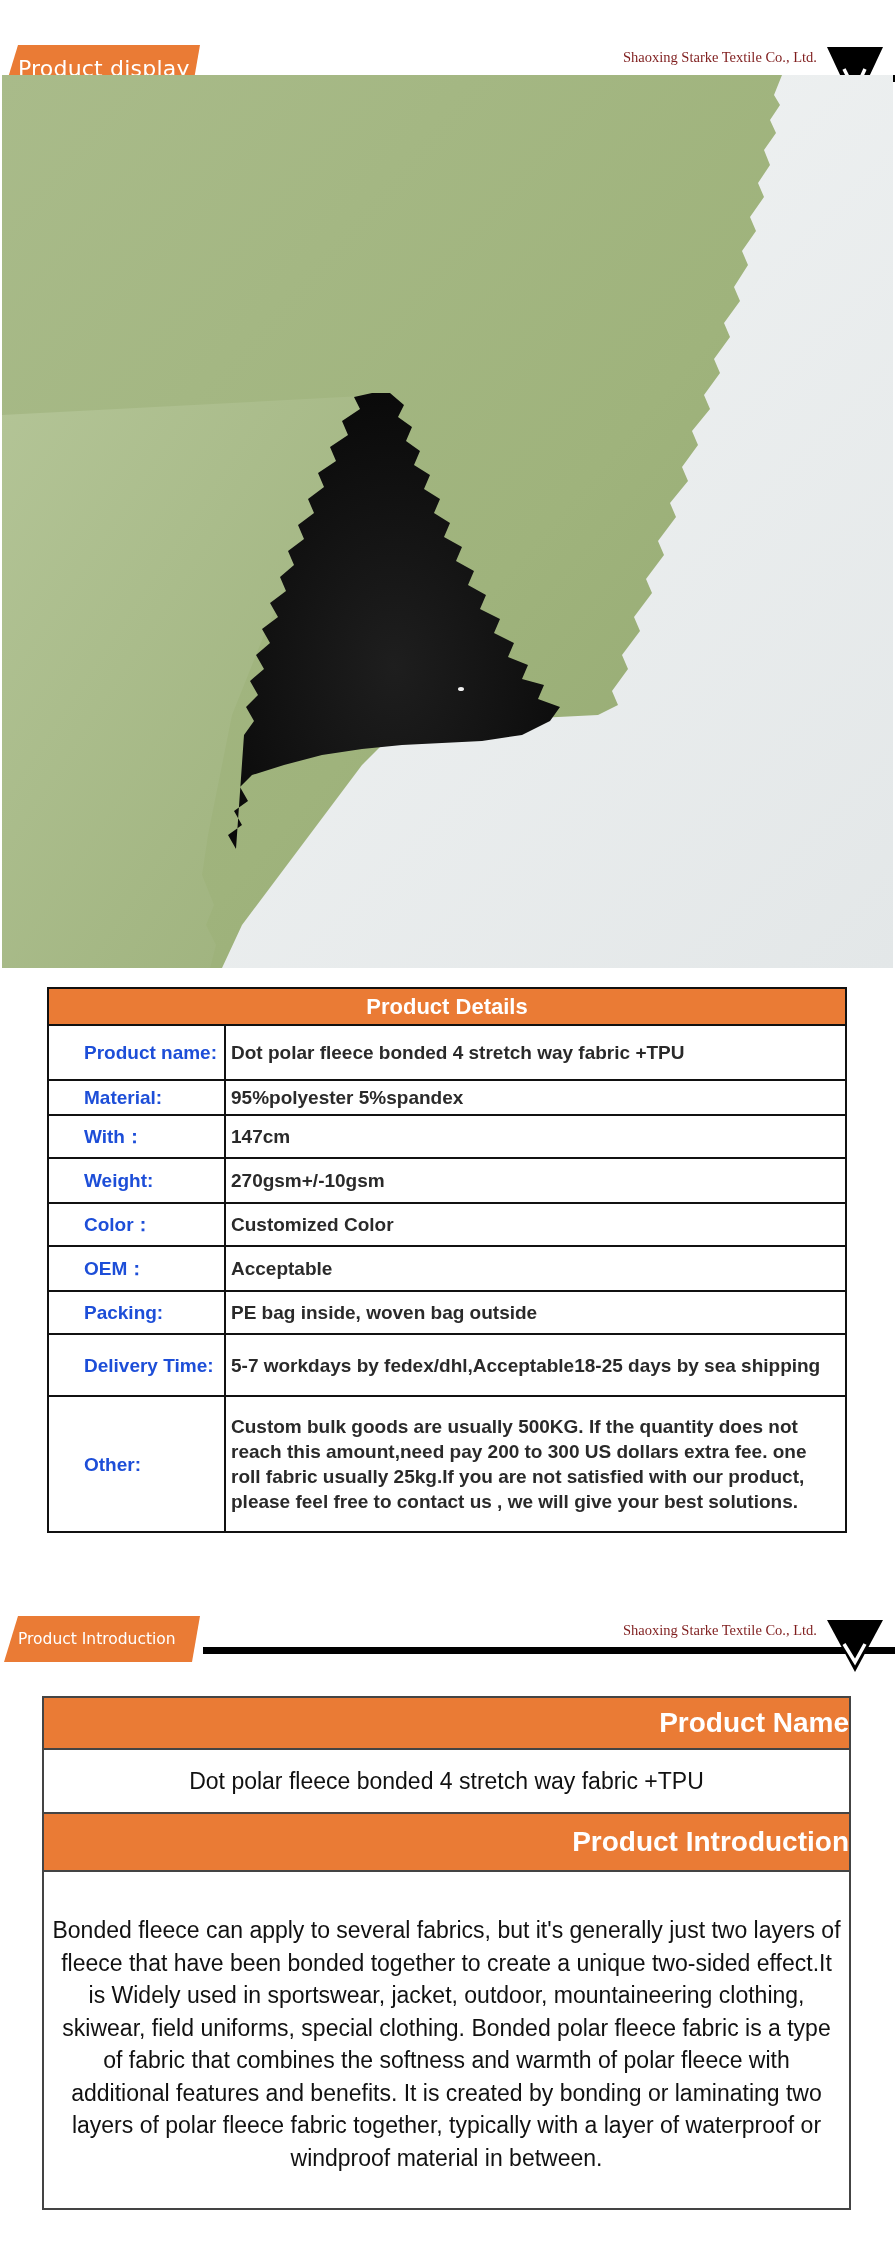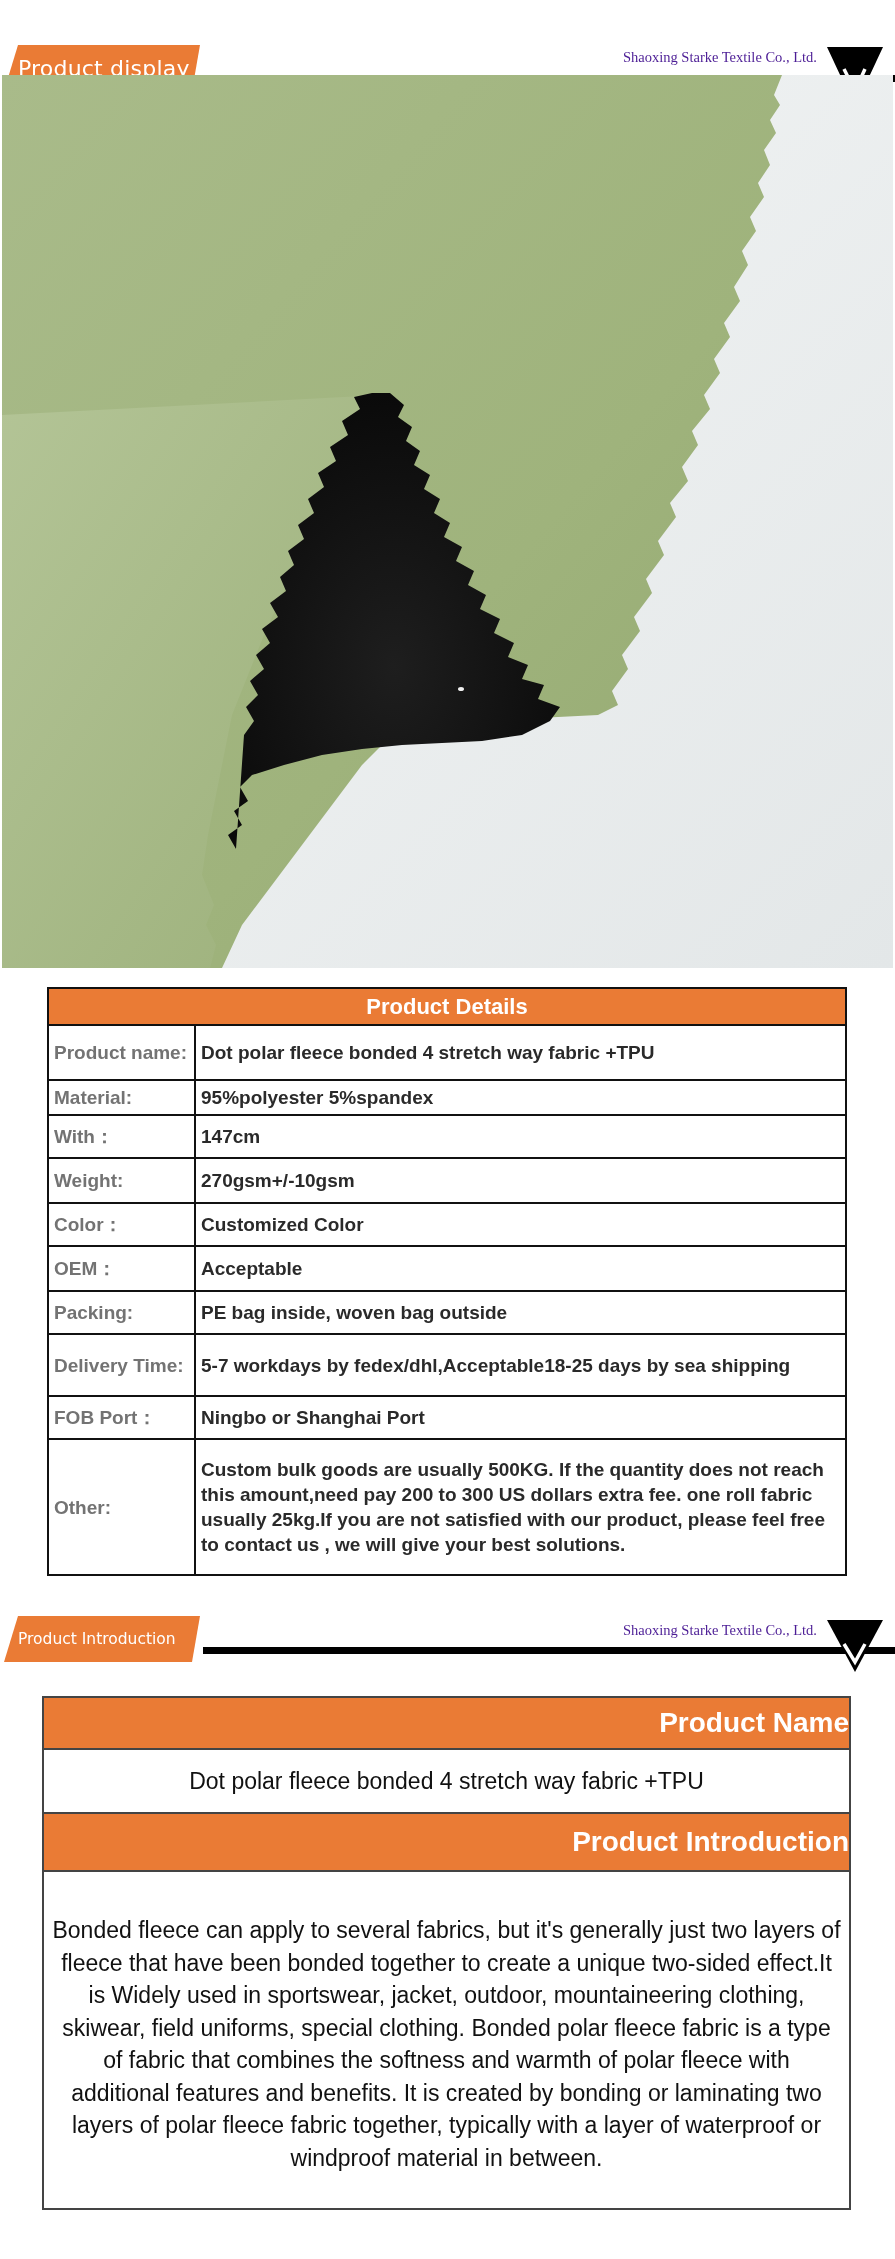--- a/index.html
+++ b/index.html
@@ -13,43 +13,43 @@
       background: #ea7b35;
       clip-path: polygon(14px 0, 100% 0, calc(100% - 8px) 100%, 0 100%);
       color: #fff; font-family: "DejaVu Sans", sans-serif;
       display: flex; align-items: center; padding-left: 14px;
     }
     .sec-tag.big { width: 196px; font-size: 22px; letter-spacing: 0.2px; }
     .sec-tag.small { top: 14px; height: 46px; width: 196px; font-size: 15.5px; }
     .sec-rule { position: absolute; left: 203px; right: 0; height: 7px; background: #000; }
     .sec-company {
       position: absolute; right: 78px; font-family: "Liberation Serif", serif;
-      font-size: 14.5px; color: #4c1d95;
+      font-size: 14.5px; color: #7f1d1d;
     }
     .sec-tri { position: absolute; right: 12px; width: 56px; height: 60px; }
 
     
     .photo { position: absolute; left: 2px; top: 75px; width: 891px; height: 893px; }
 
     
     .details {
       position: absolute; left: 47px; top: 987px; width: 800px;
       border: 2px solid #111; border-collapse: collapse;
     }
     .details-head {
       height: 37px; background: #ea7b35; color: #fff; font-weight: bold;
       font-size: 22px; text-align: center; line-height: 35px;
       border-bottom: 2px solid #111;
     }
     .drow { display: flex; border-bottom: 2px solid #111; }
     .drow:last-child { border-bottom: none; }
     .dlabel {
       width: 147px; border-right: 2px solid #111; padding: 4px 5px;
-      font-weight: bold; font-size: 19px; color: #737373; line-height: 25px;
-      display: flex; align-items: center;
+      font-weight: bold; font-size: 19px; color: #1d4ed8; line-height: 25px;
+      display: flex; align-items: center; margin-left: 30px;
     }
     .dval {
       flex: 1; padding: 4px 5px; font-weight: bold; font-size: 19px;
       color: #2a2a2a; line-height: 25px; display: flex; align-items: center;
     }
 
     
     .intro {
       position: absolute; left: 42px; top: 1696px; width: 809px;
       border: 2px solid #444;
@@ -143,24 +143,20 @@
     <div class="dval">Acceptable</div>
   </div>
   <div class="drow" style="height:43px;">
     <div class="dlabel">Packing:</div>
     <div class="dval">PE bag inside, woven bag outside</div>
   </div>
   <div class="drow" style="height:62px;">
     <div class="dlabel">Delivery Time:</div>
     <div class="dval">5-7 workdays by fedex/dhl,Acceptable18-25 days by sea shipping</div>
   </div>
-  <div class="drow" style="height:43px;">
-    <div class="dlabel">FOB Port：</div>
-    <div class="dval">Ningbo or Shanghai Port</div>
-  </div>
   <div class="drow" style="height:134px;">
     <div class="dlabel">Other:</div>
     <div class="dval">Custom bulk goods are usually 500KG. If the quantity does not reach this amount,need pay 200 to 300 US dollars extra fee. one roll fabric usually 25kg.If you are not satisfied with our product, please feel free to contact us , we will give your best solutions.</div>
   </div>
 </div>
 
 <div class="sec-head" style="top:1602px;">
   <div class="sec-tag small">Product Introduction</div>
   <div class="sec-rule" style="top:45px;"></div>
   <div class="sec-company" style="top:20px;">Shaoxing Starke Textile Co., Ltd.</div>

